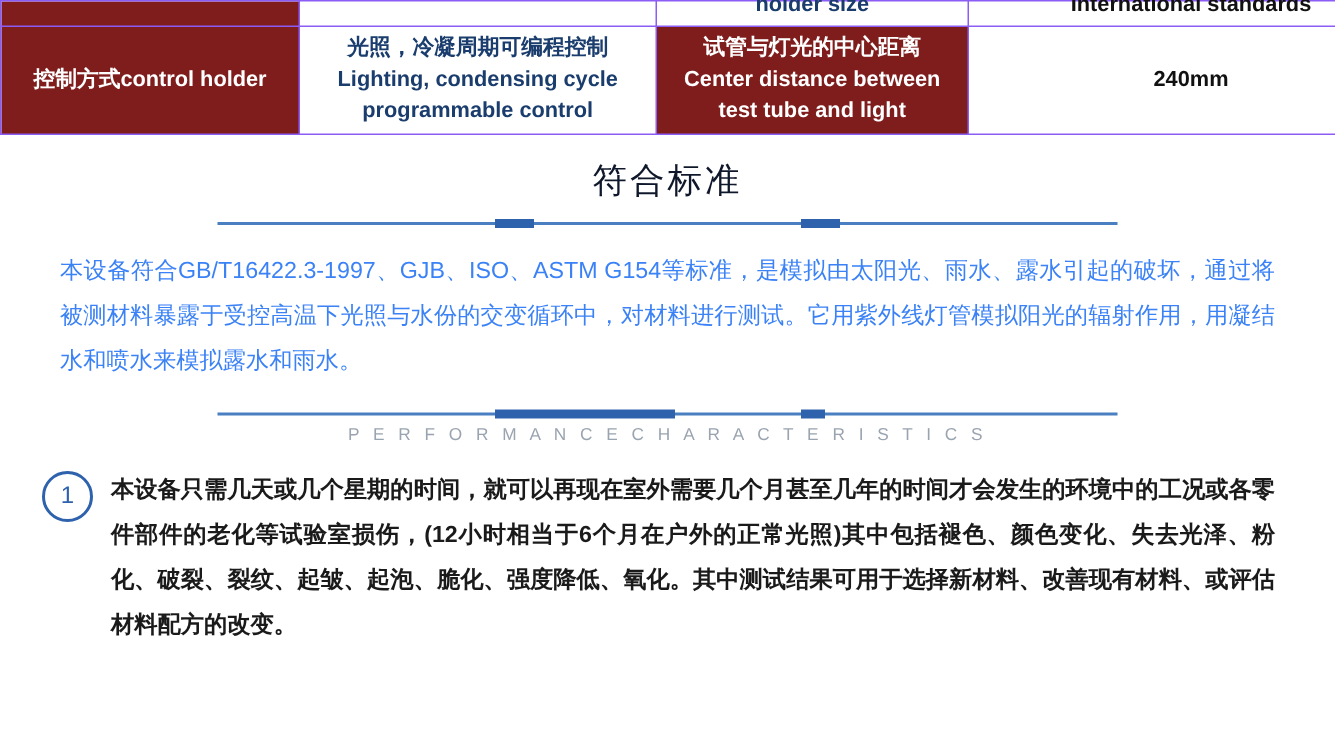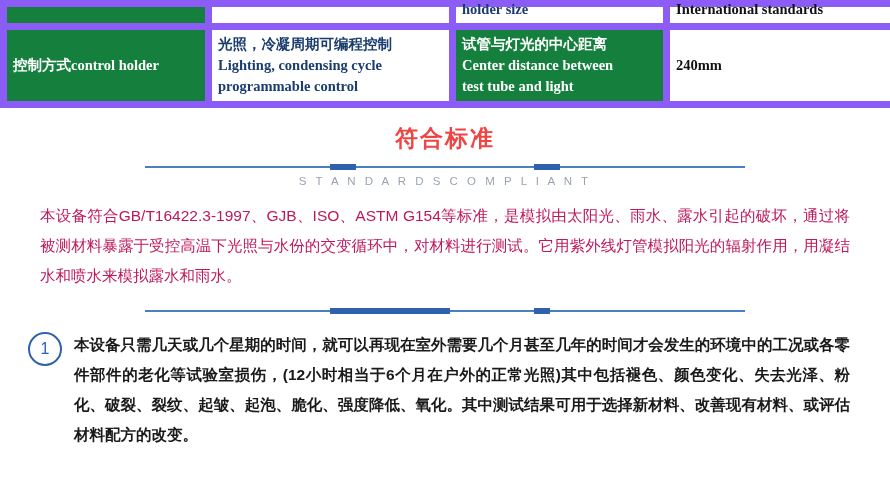--- a/index.html
+++ b/index.html
@@ -20,30 +20,29 @@
     height: 503px;
   }
 
   
   .spec-table {
     width: 890px;
     border-collapse: collapse;
     table-layout: fixed;
   }
   .spec-table td {
-    border: 7px solid #8b5cf6;
+    border: 1px solid #8b5cf6;
     vertical-align: middle;
-    text-align: left;
+    text-align: center;
     padding: 4px 6px;
     line-height: 1.45;
     font-size: 14.5px;
-    font-family: Liberation Serif, serif;
   }
   .cell-head {
-    background: #15803d;
+    background: #7f1d1d;
     color: #ffffff;
     font-weight: bold;
   }
   .cell-body {
     background: #ffffff;
     color: #1a3d6d;
     font-weight: bold;
   }
   .cell-plain {
     background: #ffffff;
@@ -70,24 +69,24 @@
   .col4 { width: 284px; }
 
   .label-cn { margin-right: 0; }
 
   
   .section {
     margin-top: 16px;
     text-align: center;
   }
   .section-title {
-    color: #ef4444;
+    color: #0f172a;
     font-size: 23px;
     letter-spacing: 2px;
-    font-weight: bold;
+    font-weight: normal;
     line-height: 1.3;
   }
   .divider {
     position: relative;
     width: 600px;
     margin: 10px auto 0 auto;
     height: 6px;
   }
   .divider .line {
     position: absolute;
@@ -119,21 +118,21 @@
     color: #9aa4b0;
     font-size: 11.5px;
     letter-spacing: 3px;
   }
 
   
   .para {
     margin: 14px 40px 0 40px;
     font-size: 15.5px;
     line-height: 1.95;
-    color: #be185d;
+    color: #3b82f6;
     text-align: justify;
   }
 
   
   .item {
     display: flex;
     margin: 16px 40px 0 28px;
   }
   .badge {
     flex: 0 0 auto;
@@ -199,31 +198,31 @@
     </tbody>
   </table>
 
   <div class="section">
     <div class="section-title">符合标准</div>
     <div class="divider">
       <div class="line"></div>
       <div class="blk b1"></div>
       <div class="blk b2"></div>
     </div>
-    <div class="section-sub">S T A N D A R D S   C O M P L I A N T</div>
   </div>
 
   <div class="para">本设备符合GB/T16422.3-1997、GJB、ISO、ASTM G154等标准，是模拟由太阳光、雨水、露水引起的破坏，通过将被测材料暴露于受控高温下光照与水份的交变循环中，对材料进行测试。它用紫外线灯管模拟阳光的辐射作用，用凝结水和喷水来模拟露水和雨水。</div>
 
   <div class="section">
     <div class="divider">
       <div class="line"></div>
       <div class="blk wide"></div>
       <div class="blk wide2"></div>
     </div>
+    <div class="section-sub">P E R F O R M A N C E   C H A R A C T E R I S T I C S</div>
   </div>
 
   <div class="item">
     <div class="badge">1</div>
     <div class="item-text">本设备只需几天或几个星期的时间，就可以再现在室外需要几个月甚至几年的时间才会发生的环境中的工况或各零件部件的老化等试验室损伤，(12小时相当于6个月在户外的正常光照)其中包括褪色、颜色变化、失去光泽、粉化、破裂、裂纹、起皱、起泡、脆化、强度降低、氧化。其中测试结果可用于选择新材料、改善现有材料、或评估材料配方的改变。</div>
   </div>
 
 </div>
 
 </body></html>

